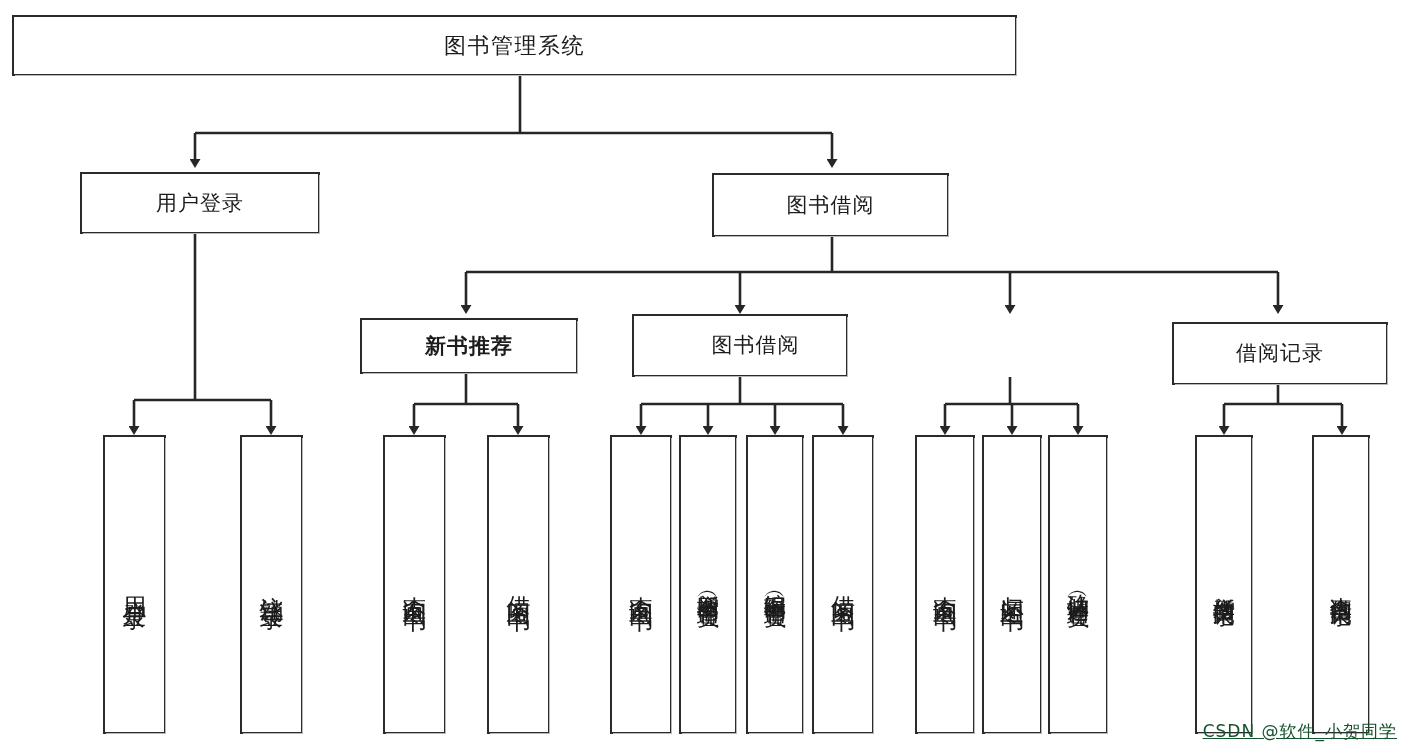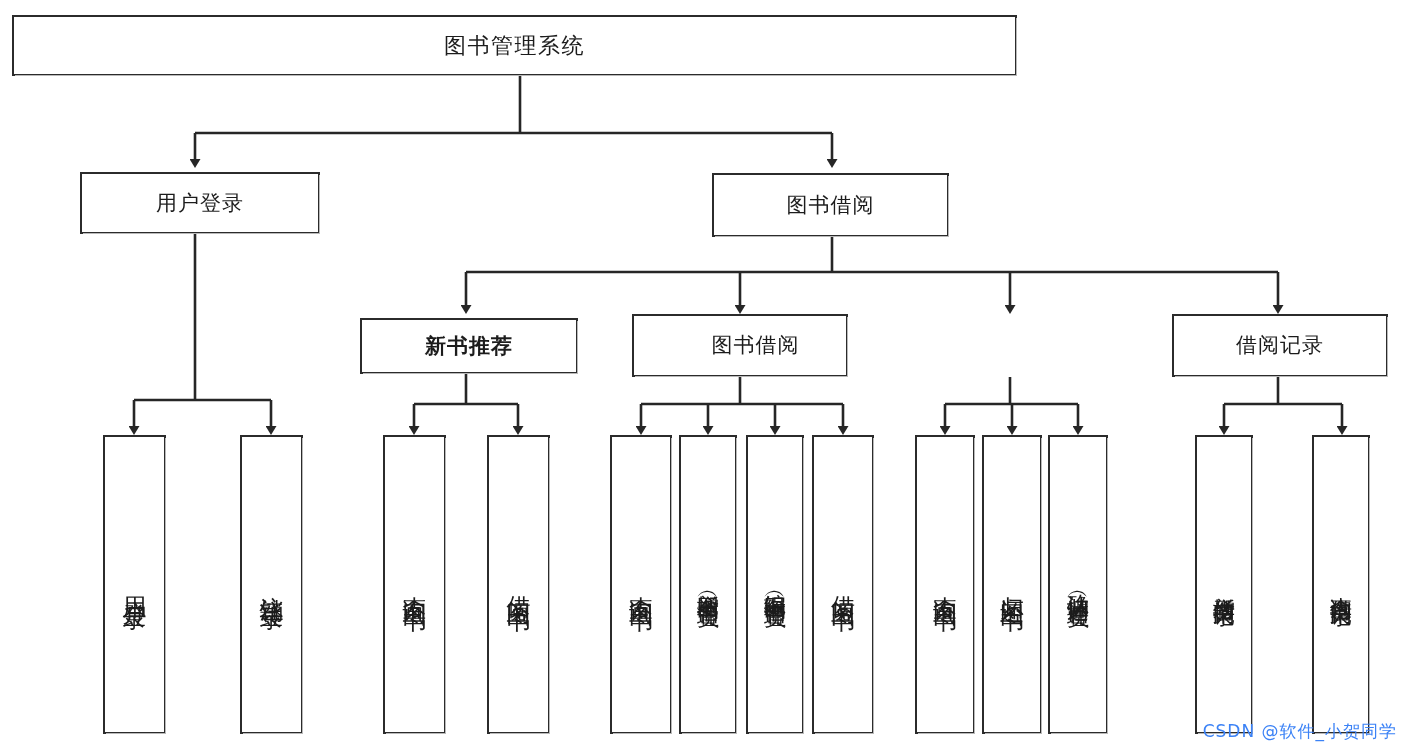--- a/index.html
+++ b/index.html
@@ -65,25 +65,26 @@
     line-height:1;
     white-space:nowrap;
     max-height:100%;
   }
   .node.v.small .label{ font-size:22px; letter-spacing:2px; }
   #watermark{
     position:absolute;
     right:8px;
     bottom:4px;
     font-size:17px;
-    color:#3b82f6;
+    color:#14532d;
     letter-spacing:1px;
     white-space:nowrap;
     z-index:5;
     font-family:"DejaVu Sans","Liberation Sans",sans-serif;
+    text-decoration:underline;
   }
 </style>
 </head>
 <body>
 
 <div id="canvas">
 
   <svg id="wires" viewBox="0 0 1405 747" xmlns="http://www.w3.org/2000/svg">
     <defs>
       <marker id="arrow" markerWidth="9" markerHeight="11" refX="1" refY="5.5" orient="auto" markerUnits="userSpaceOnUse">
@@ -146,21 +147,21 @@
   <div class="node h" style="left:712px; top:173px; width:237px; height:64px;">
     <span class="label">图书借阅</span>
   </div>
 
   <div class="node h" style="left:360px; top:318px; width:218px; height:56px;font-weight:bold;">
     <span class="label">新书推荐</span>
   </div>
   <div class="node h" style="left:632px; top:314px; width:216px; height:63px;padding-left:31px;">
     <span class="label">图书借阅</span>
   </div>
-  <div class="node h" style="left:1172px; top:314px; width:216px; height:63px;">
+  <div class="node h" style="left:1172px; top:322px; width:216px; height:63px;">
     <span class="label">借阅记录</span>
   </div>
 
   <div class="node v" style="left:103px; top:435px; width:63px; height:299px;">
     <span class="label">用户登录</span>
   </div>
   <div class="node v" style="left:240px; top:435px; width:63px; height:299px;">
     <span class="label">注销登录</span>
   </div>
 

